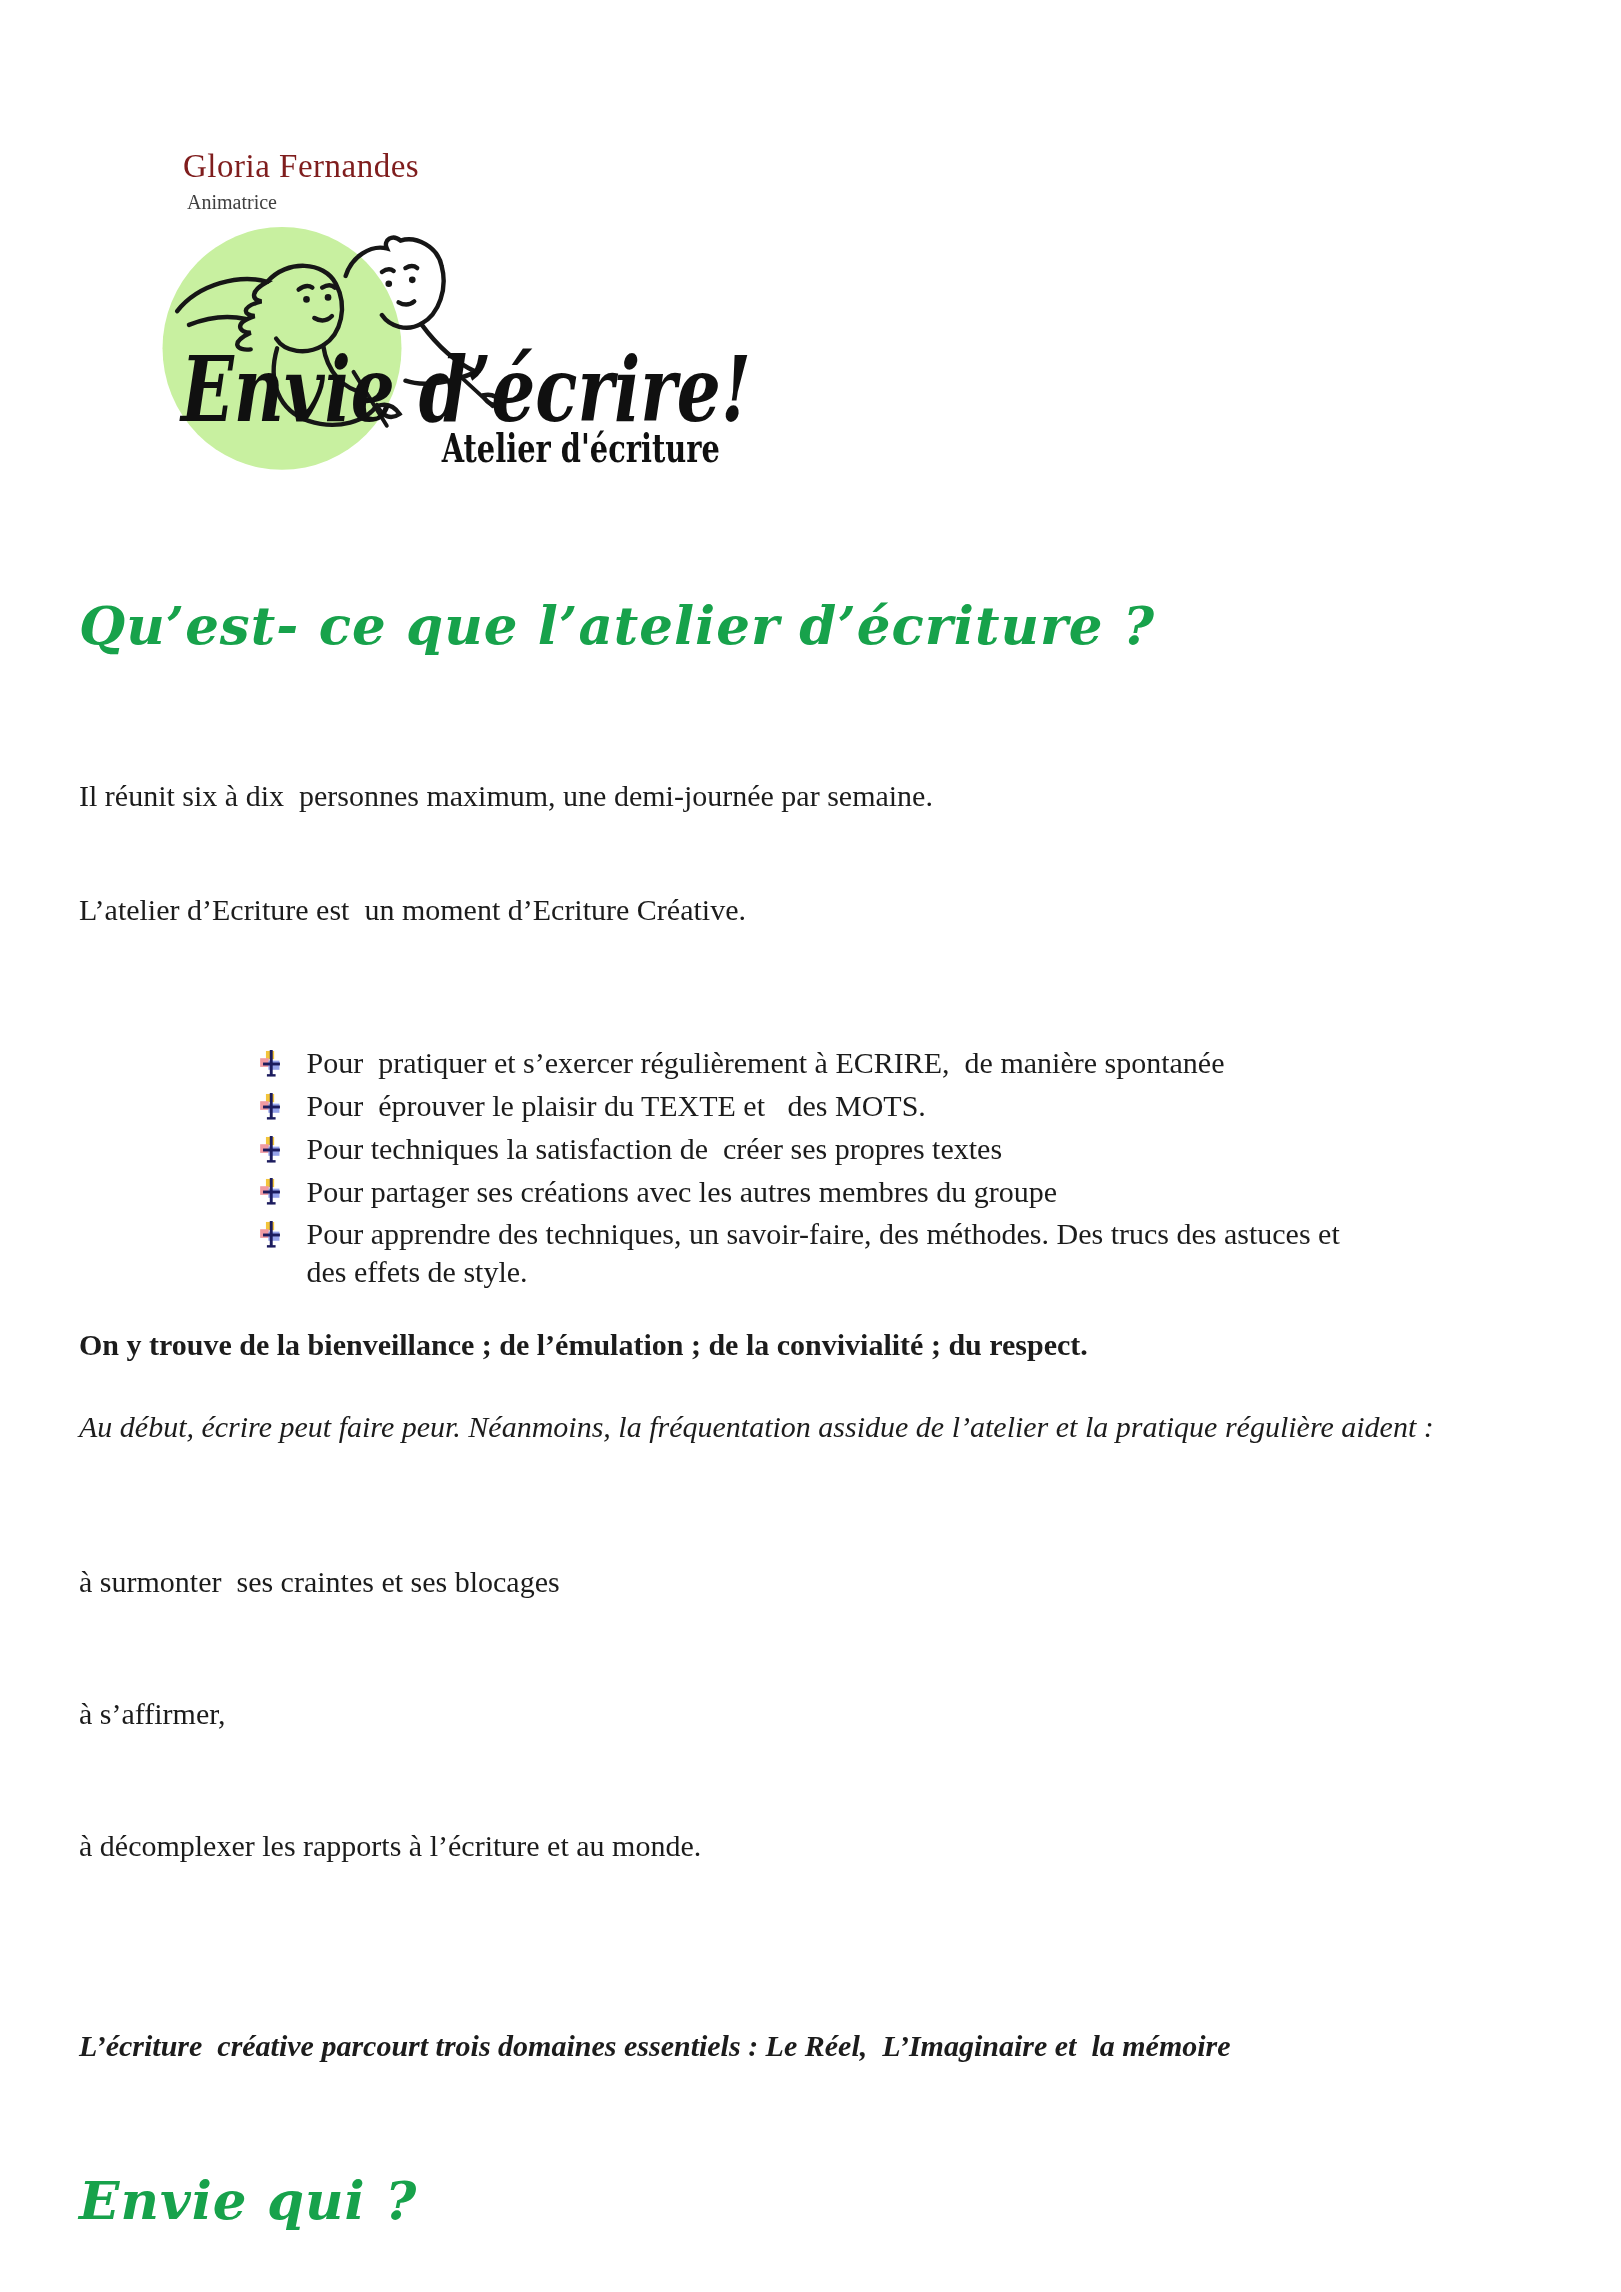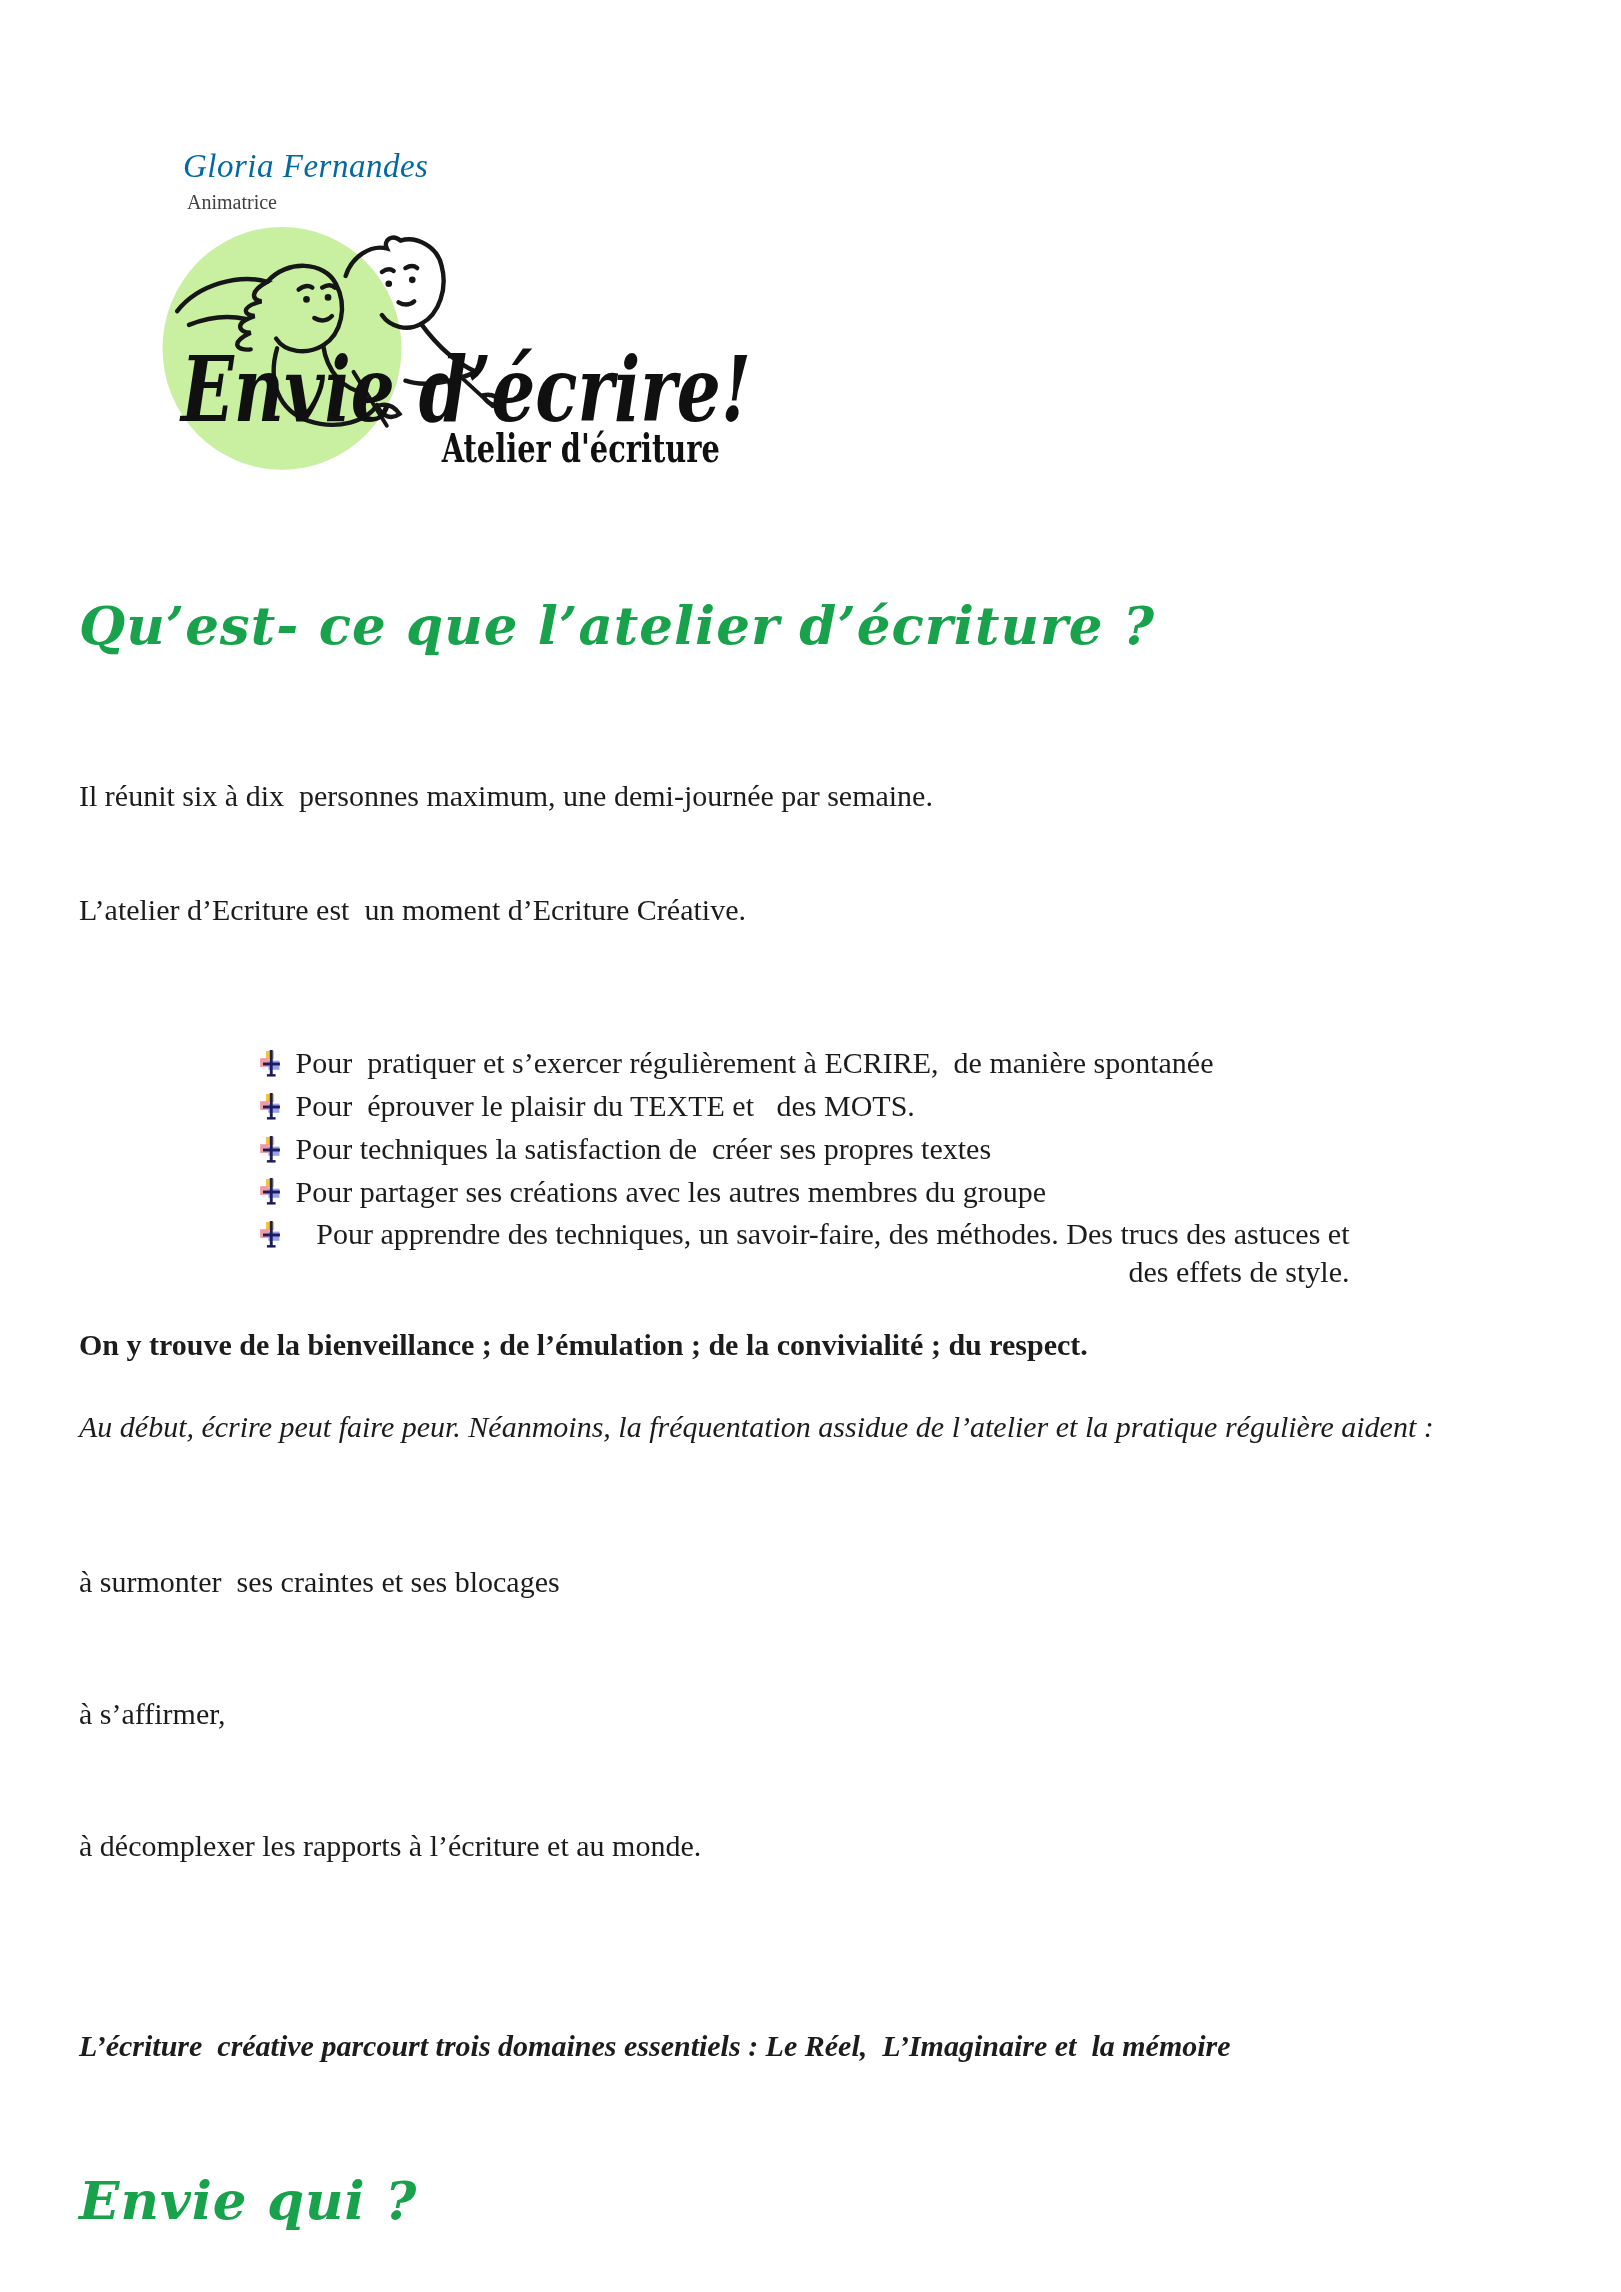--- a/index.html
+++ b/index.html
@@ -9,21 +9,21 @@
     height:2293px;
     background:#ffffff;
     box-sizing:border-box;
     padding:0 79px;
     font-family:"Liberation Serif", serif;
     color:#1c1c1c;
     overflow:hidden;
   }
   
   .author-block{margin-top:147px; margin-left:104px;}
-  .author-name{font-size:33px; line-height:39px; color:#0369a1; letter-spacing:0.5px;font-style:italic;}
+  .author-name{font-size:33px; line-height:39px; color:#7f1d1d; letter-spacing:0.5px;}
   .author-role{font-size:20px; line-height:33px; color:#404040; margin-left:4px;}
   .logo-wrap{margin-left:51px; margin-top:3.9px; width:686px; height:286px;}
   .logo-script{
     font-family:"DejaVu Serif", cursive;
     font-style:italic; font-weight:bold;
     font-size:92px; fill:#101010;
   }
   .logo-sub{
     font-family:"DejaVu Serif", serif;
     font-weight:bold; font-size:40px; fill:#101010;
@@ -62,23 +62,22 @@
   }
   
   .bullet-list{
     list-style:none;
     margin:39px 0 0 180px;
     padding:0;
   }
   .bullet-list li{
     display:flex;
     align-items:flex-start;
-    gap:12px;
+    gap:23px;
     margin-bottom:4.9px;
-    text-align:right;
   }
   .bullet-icon{flex:0 0 auto; width:24.5px; height:28px; margin-top:5.9px;}
   .bullet-text{
     font-size:30px; line-height:38px;
     max-width:1054px;
     white-space:pre-wrap;
   }
 </style>
 </head>
 <body>

